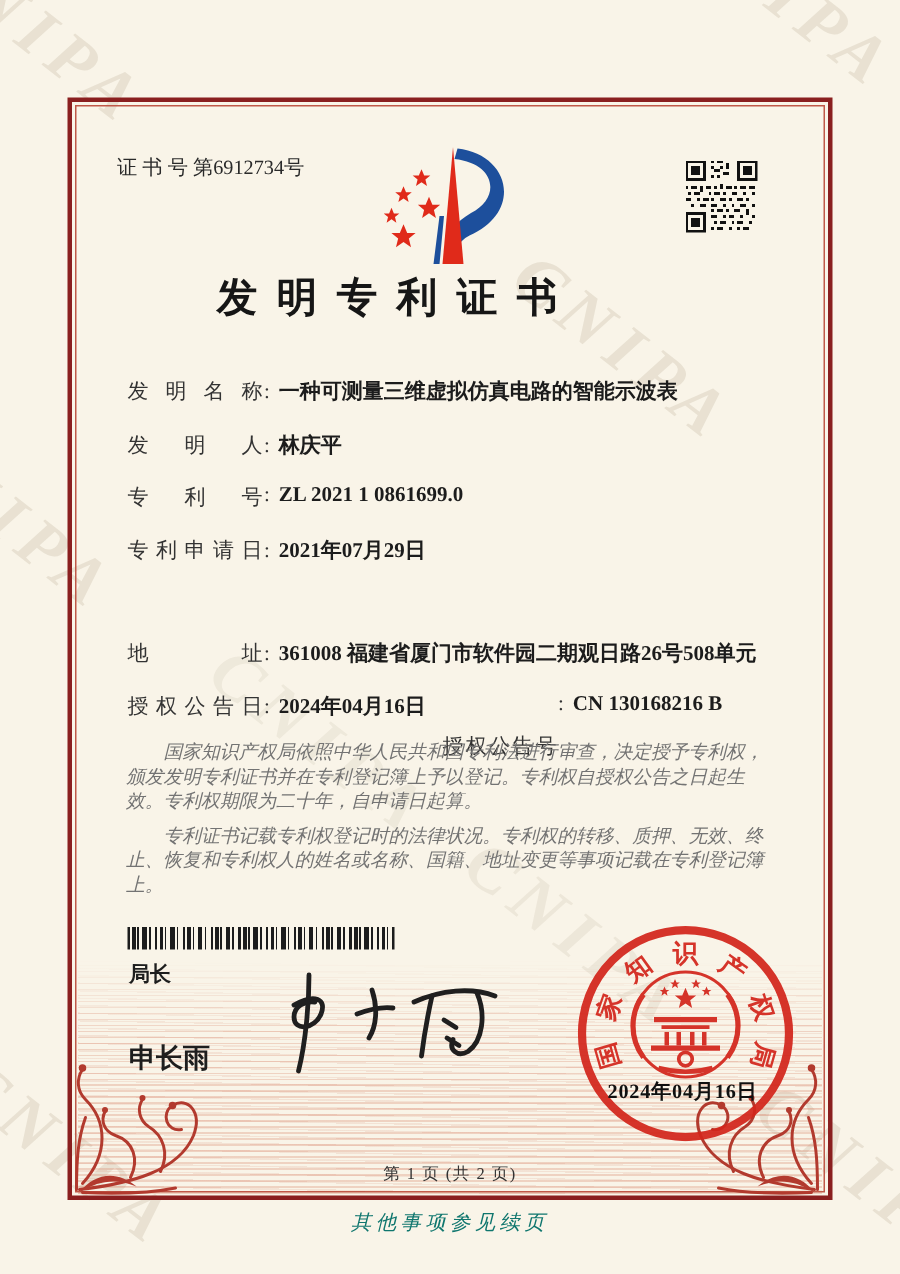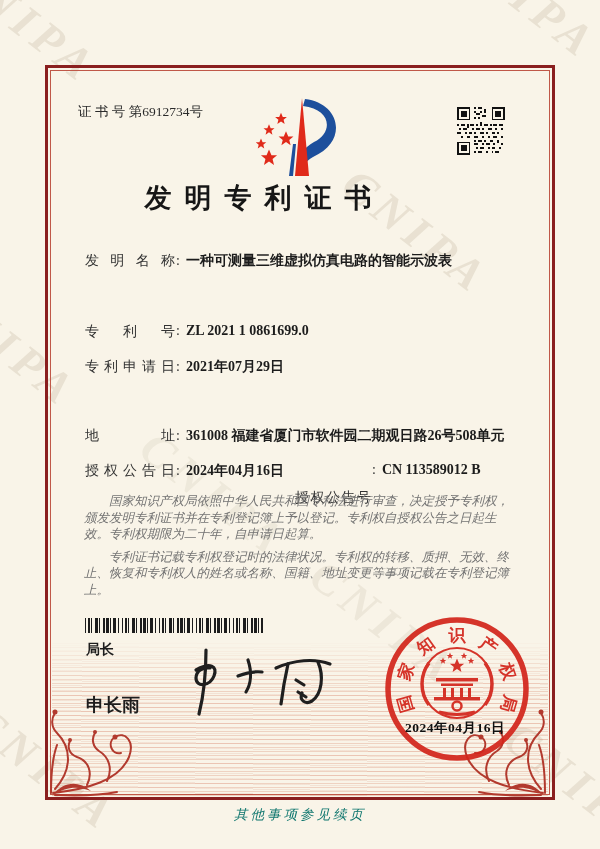--- a/index.html
+++ b/index.html
@@ -183,33 +183,36 @@
         <rect x="2" y="20" width="3" height="3"></rect>
       <path d="M9,0h1v1h-1z M11,0h2v1h-2z M14,1h1v2h-1z M9,2h1v1h-1z M12,2h1v1h-1z M10,3h2v1h-2z M13,4h2v1h-2z M9,5h1v1h-1z M11,5h1v1h-1z M0,9h1v1h-1z M2,9h2v1h-2z M5,9h1v2h-1z M7,9h2v1h-2z M10,9h1v1h-1z M12,8h1v2h-1z M14,9h2v1h-2z M17,9h1v1h-1z M19,9h2v1h-2z M22,9h2v1h-2z M1,11h1v1h-1z M3,11h2v1h-2z M8,11h1v1h-1z M10,11h2v1h-2z M13,11h1v1h-1z M16,11h2v1h-2z M20,11h1v1h-1z M23,11h1v1h-1z M0,13h2v1h-2z M4,13h1v1h-1z M6,13h2v1h-2z M9,13h1v1h-1z M12,13h2v1h-2z M15,13h1v1h-1z M18,13h2v1h-2z M21,13h1v1h-1z M2,15h1v1h-1z M5,15h2v1h-2z M9,15h2v1h-2z M13,15h1v1h-1z M16,15h1v1h-1z M19,15h2v1h-2z M23,15h1v1h-1z M9,17h1v1h-1z M11,17h2v1h-2z M14,17h1v1h-1z M17,17h2v1h-2z M21,17h1v2h-1z M9,19h2v1h-2z M13,19h1v1h-1z M15,19h2v1h-2z M19,19h1v1h-1z M23,19h1v1h-1z M10,21h1v1h-1z M12,21h2v1h-2z M16,21h1v1h-1z M18,21h2v1h-2z M22,21h1v1h-1z M9,23h1v1h-1z M11,23h2v1h-2z M15,23h1v1h-1z M18,23h1v1h-1z M20,23h2v1h-2z"></path>
     </g>
   </svg>
 
   <div class="title">发明专利证书</div>
 
   <div class="frow r1">
     <span class="flabel">发明名称</span><span class="fcolon">:</span><span class="fvalue">一种可测量三维虚拟仿真电路的智能示波表</span>
   </div>
+  <div class="frow r2">
+    <span class="flabel">发明人</span><span class="fcolon">:</span><span class="fvalue">林庆平</span>
+  </div>
   <div class="frow r3">
     <span class="flabel">专利号</span><span class="fcolon">:</span><span class="fvalue">ZL 2021 1 0861699.0</span>
   </div>
   <div class="frow r4">
     <span class="flabel">专利申请日</span><span class="fcolon">:</span><span class="fvalue">2021年07月29日</span>
   </div>
   <div class="frow r6">
     <span class="flabel">地址</span><span class="fcolon">:</span><span class="fvalue">361008 福建省厦门市软件园二期观日路26号508单元</span>
   </div>
   <div class="frow r7">
     <span class="flabel">授权公告日</span><span class="fcolon">:</span><span class="fvalue">2024年04月16日</span>
     <span class="fgroup2">
-      <span class="flabel">授权公告号</span><span class="fcolon">:</span><span class="fvalue">CN 113589012 B</span>
+      <span class="flabel">授权公告号</span><span class="fcolon">:</span><span class="fvalue">CN 130168216 B</span>
     </span>
   </div>
 
   <div class="paras">
     <p>国家知识产权局依照中华人民共和国专利法进行审查，决定授予专利权，颁发发明专利证书并在专利登记簿上予以登记。专利权自授权公告之日起生效。专利权期限为二十年，自申请日起算。</p>
     <p>专利证书记载专利权登记时的法律状况。专利权的转移、质押、无效、终止、恢复和专利权人的姓名或名称、国籍、地址变更等事项记载在专利登记簿上。</p>
   </div>
 
   <div class="barcode"></div>
 
@@ -264,15 +267,16 @@
       <span class="sc1">家</span>
       <span class="sc2">知</span>
       <span class="sc3">识</span>
       <span class="sc4">产</span>
       <span class="sc5">权</span>
       <span class="sc6">局</span>
     </div>
   </div>
   <div class="seal-date">2024年04月16日</div>
 
+  <div class="page-num">第 1 页 (共 2 页)</div>
   <div class="footer-note">其他事项参见续页</div>
 
 </div>
 
 </body></html>

